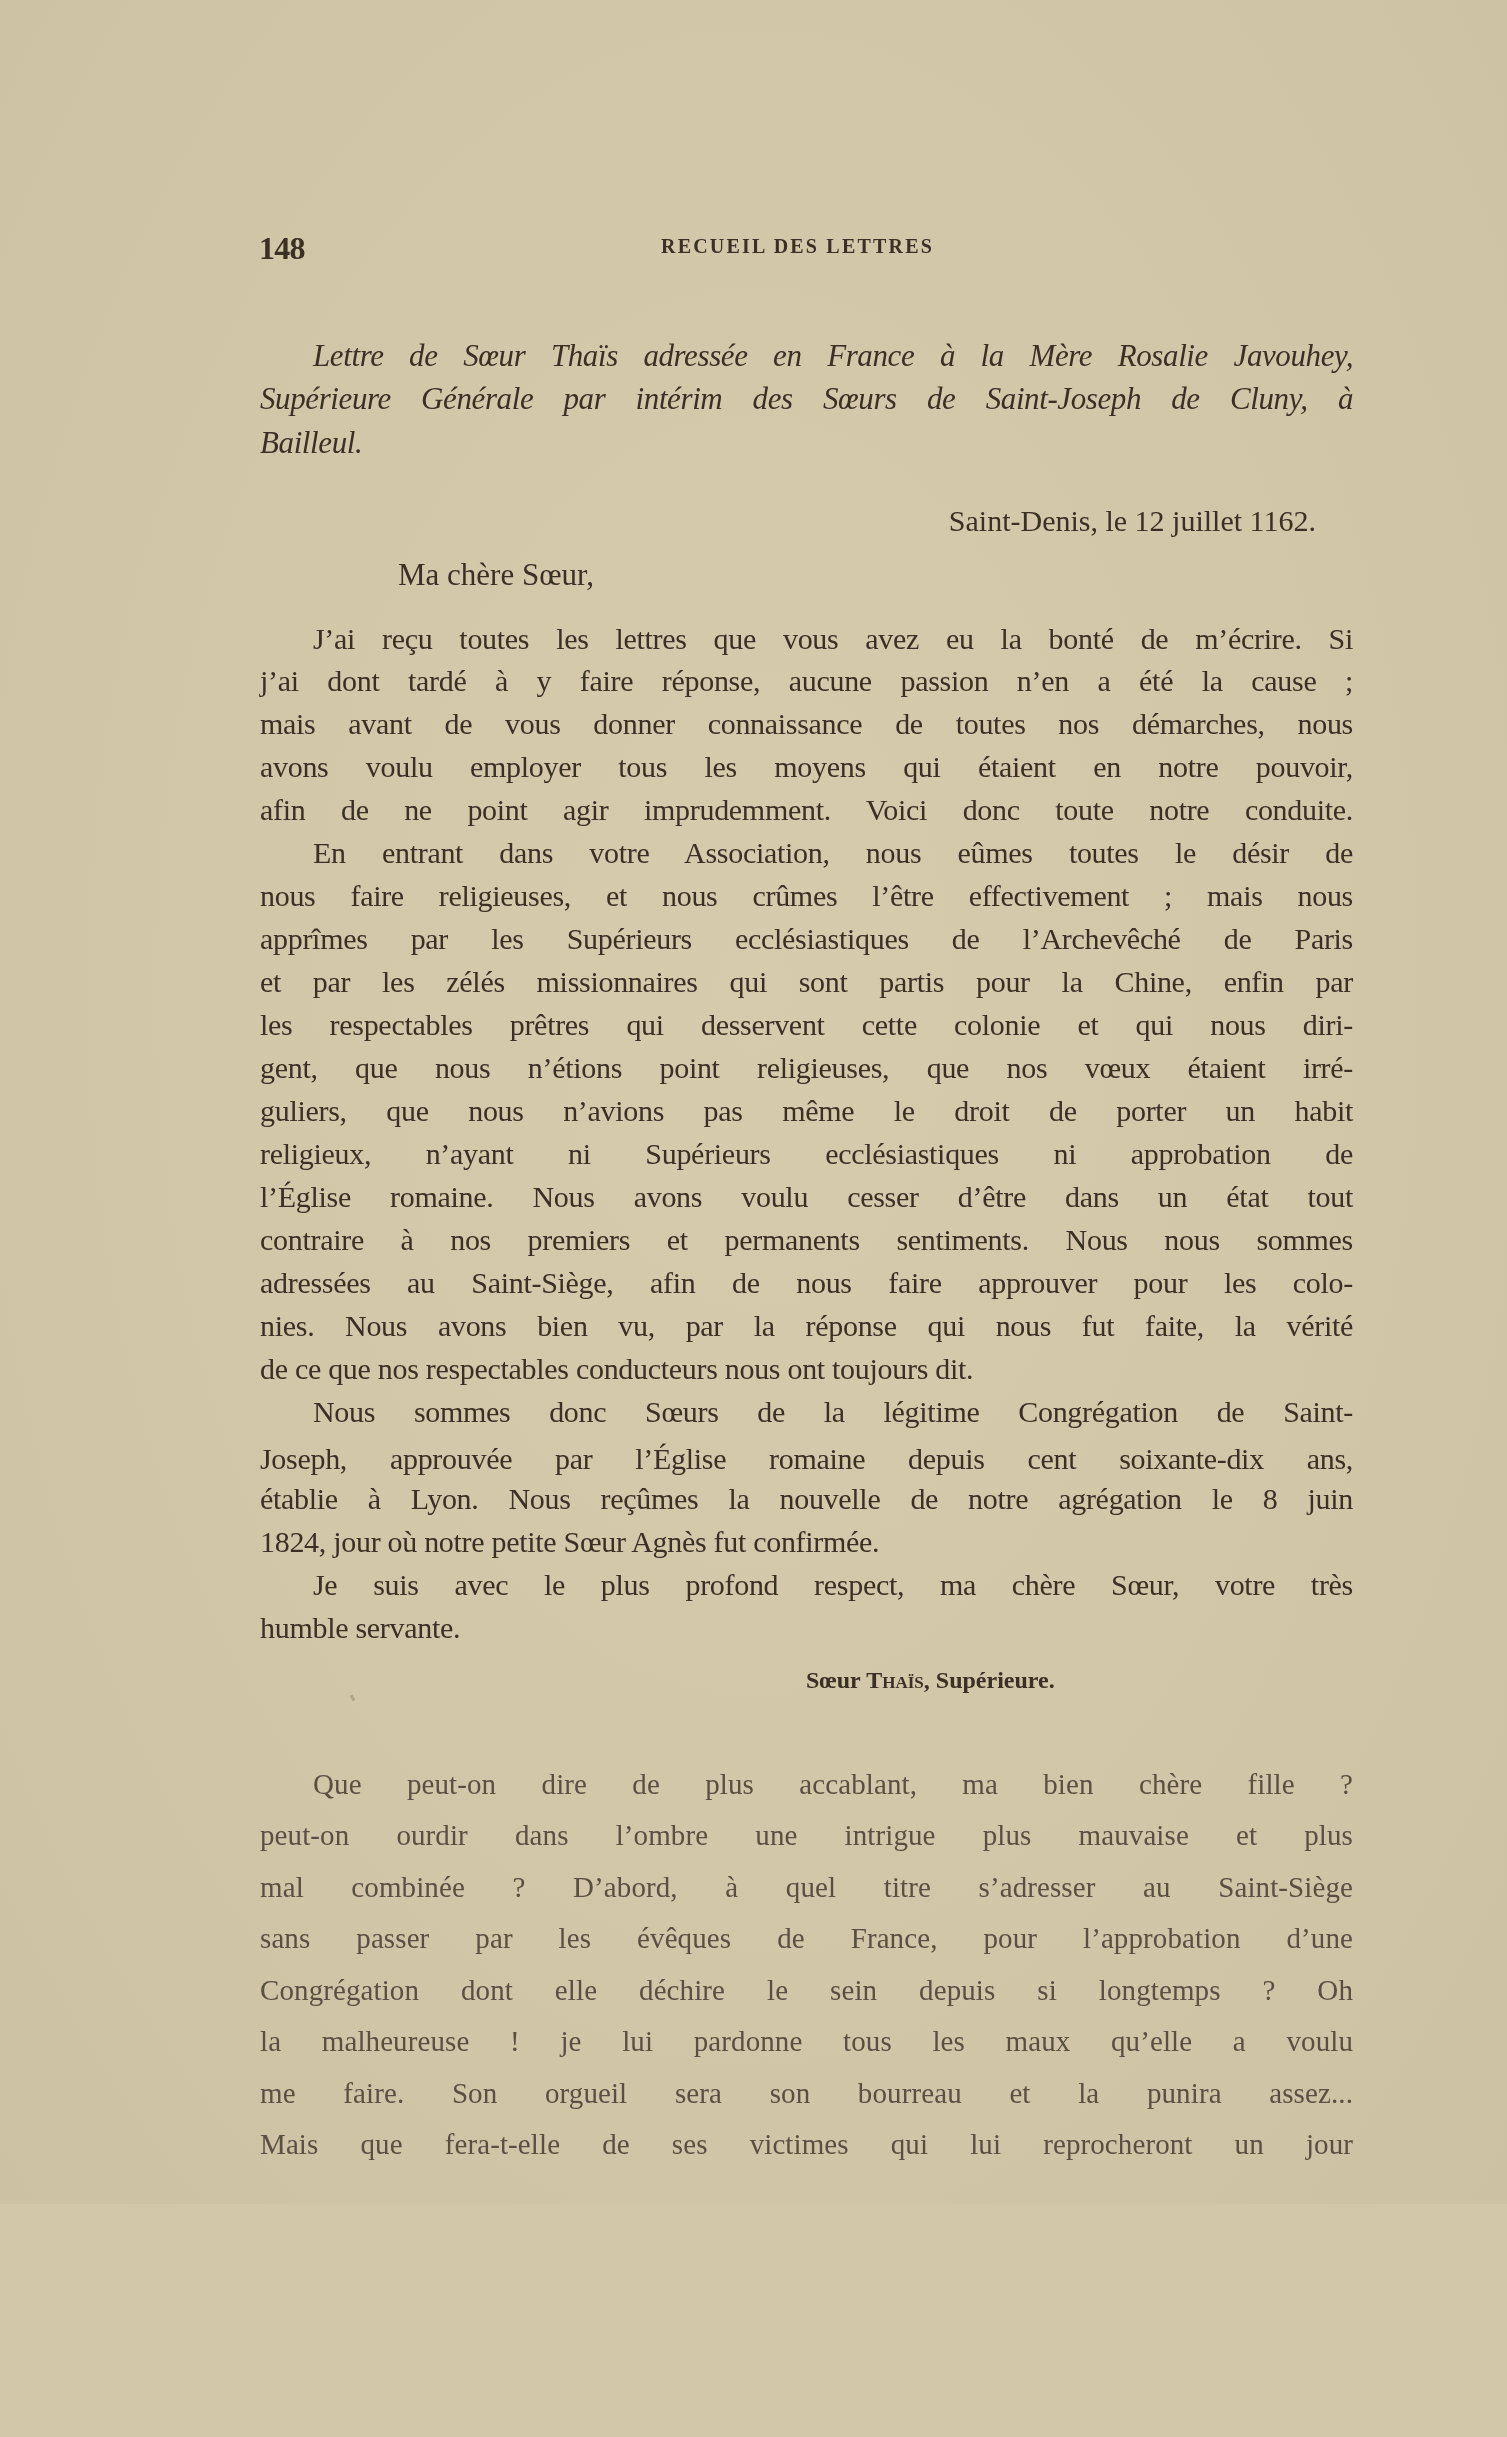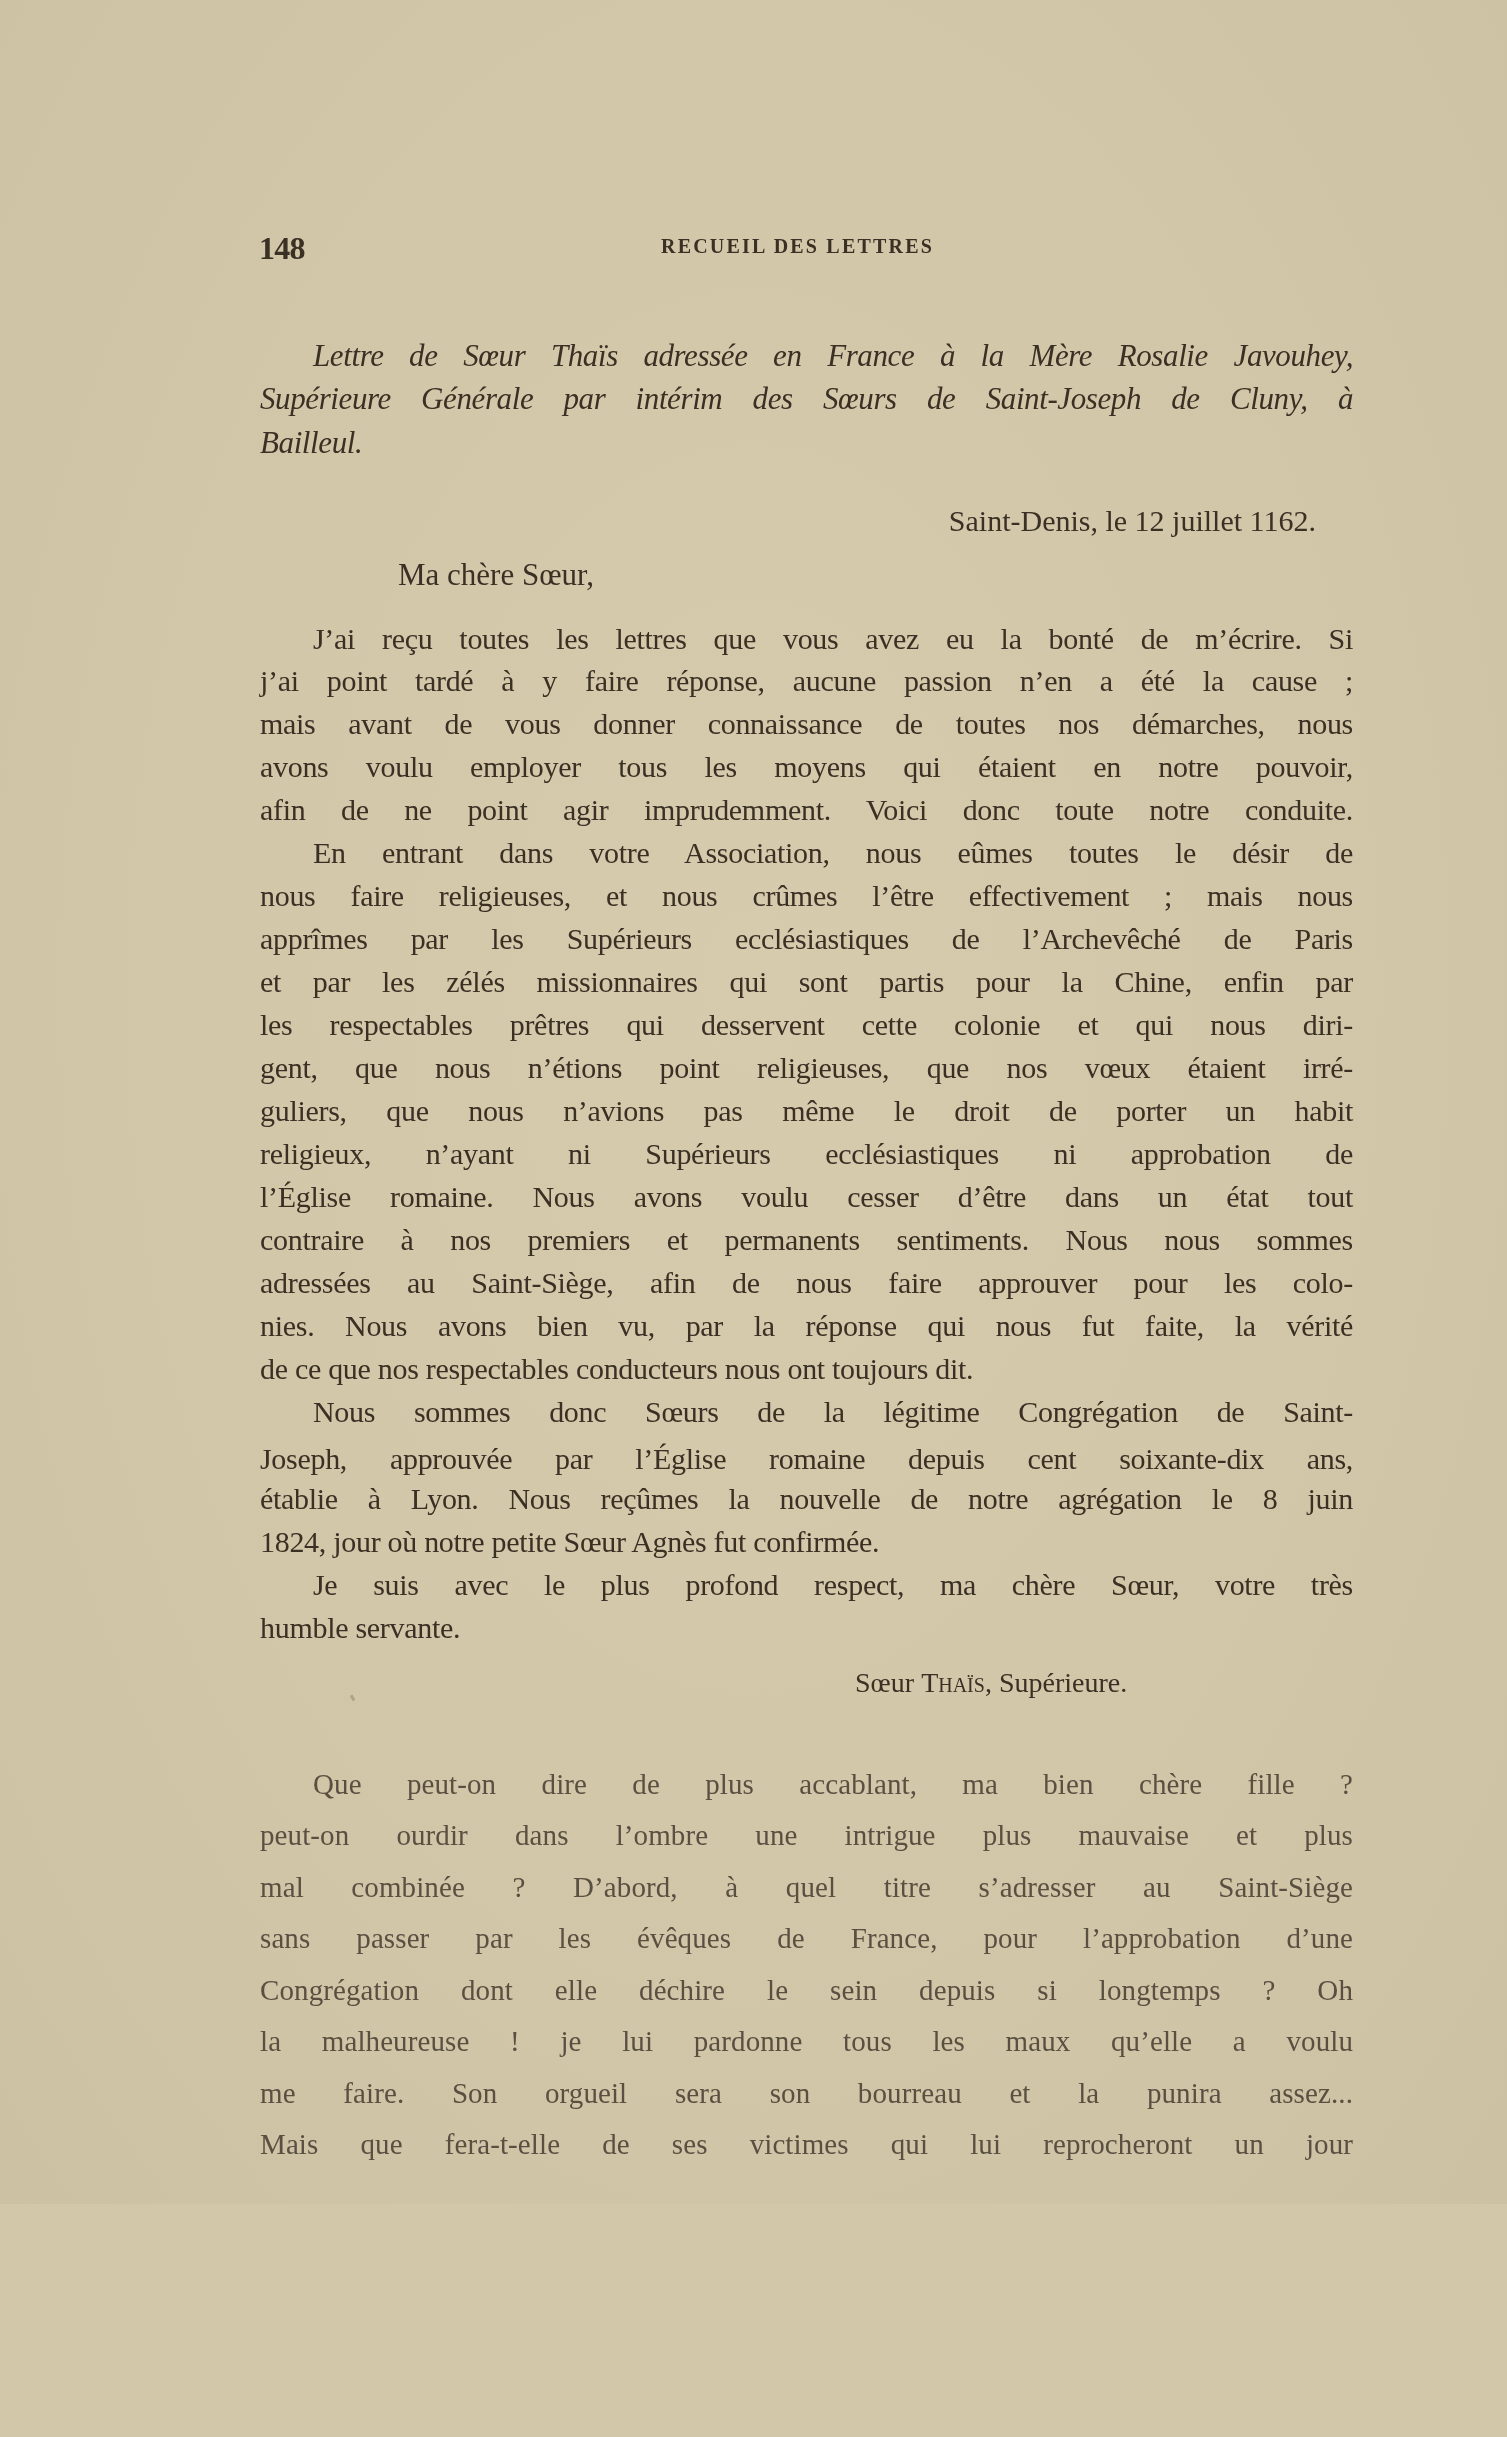--- a/index.html
+++ b/index.html
@@ -18,21 +18,21 @@
 
   .line { position: absolute; left: 260px; width: 1093px; text-align: justify; text-align-last: justify;
           white-space: nowrap; overflow: visible; }
   .line.last { text-align-last: left; }
   .title .line { font-style: italic; font-size: 31px; letter-spacing: -0.4px; }
   .body .line { font-size: 30px; letter-spacing: -0.3px; }
   .indent { padding-left: 53px; width: 1040px; }
 
   .date { right: 191px; top: 504px; font-size: 30px; }
   .salutation { left: 398px; top: 557px; font-size: 31px; }
-  .signature { left: 855px; top: 1667px; font-size: 28px; }
+  .signature { left: 806px; top: 1667px; font-size: 24px; font-weight: bold; }
   .sc { font-variant: small-caps; }
   .speck { position: absolute; left: 351px; top: 1695px; width: 2.9px; height: 5.8px; background: #9a8a70; transform: rotate(-30deg); opacity: .6; }
 
   .after .line { font-size: 29px; color: #5a5042; letter-spacing: 0.1px; }
 </style>
 </head>
 <body>
 
 <div class="page">
 
@@ -43,21 +43,21 @@
     <div class="line indent" style="top:338px">Lettre de Sœur Thaïs adressée en France à la Mère Rosalie Javouhey,</div>
     <div class="line" style="top:381px">Supérieure Générale par intérim des Sœurs de Saint-Joseph de Cluny, à</div>
     <div class="line last" style="top:425px">Bailleul.</div>
   </div>
 
   <div class="abs date">Saint-Denis, le 12 juillet 1162.</div>
   <div class="abs salutation">Ma chère Sœur,</div>
 
   <div class="body" id="letter-body">
       <div class="line indent" style="top: 622px;">J’ai reçu toutes les lettres que vous avez eu la bonté de m’écrire. Si</div>
-      <div class="line" style="top: 664px;">j’ai point tardé à y faire réponse, aucune passion n’en a été la cause ;</div>
+      <div class="line" style="top: 664px;">j’ai dont tardé à y faire réponse, aucune passion n’en a été la cause ;</div>
       <div class="line" style="top: 707px;">mais avant de vous donner connaissance de toutes nos démarches, nous</div>
       <div class="line" style="top: 750px;">avons voulu employer tous les moyens qui étaient en notre pouvoir,</div>
       <div class="line" style="top: 793px;">afin de ne point agir imprudemment. Voici donc toute notre conduite.</div>
       <div class="line indent" style="top: 836px;">En entrant dans votre Association, nous eûmes toutes le désir de</div>
       <div class="line" style="top: 879px;">nous faire religieuses, et nous crûmes l’être effectivement ; mais nous</div>
       <div class="line" style="top: 922px;">apprîmes par les Supérieurs ecclésiastiques de l’Archevêché de Paris</div>
       <div class="line" style="top: 965px;">et par les zélés missionnaires qui sont partis pour la Chine, enfin par</div>
       <div class="line" style="top: 1008px;">les respectables prêtres qui desservent cette colonie et qui nous diri-</div>
       <div class="line" style="top: 1051px;">gent, que nous n’étions point religieuses, que nos vœux étaient irré-</div>
       <div class="line" style="top: 1094px;">guliers, que nous n’avions pas même le droit de porter un habit</div>

